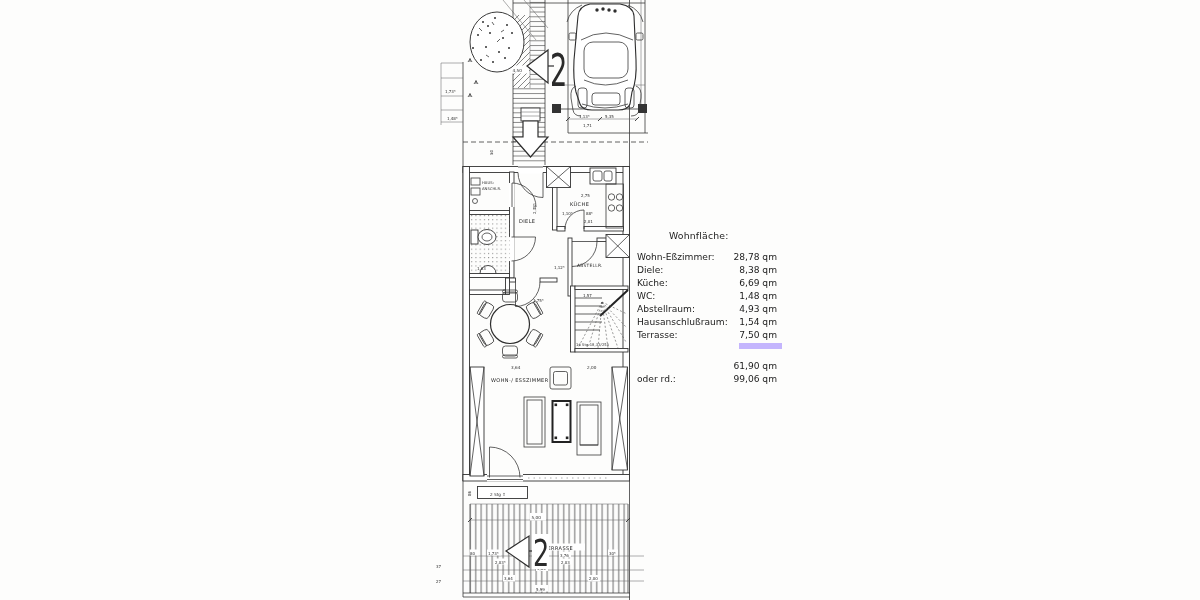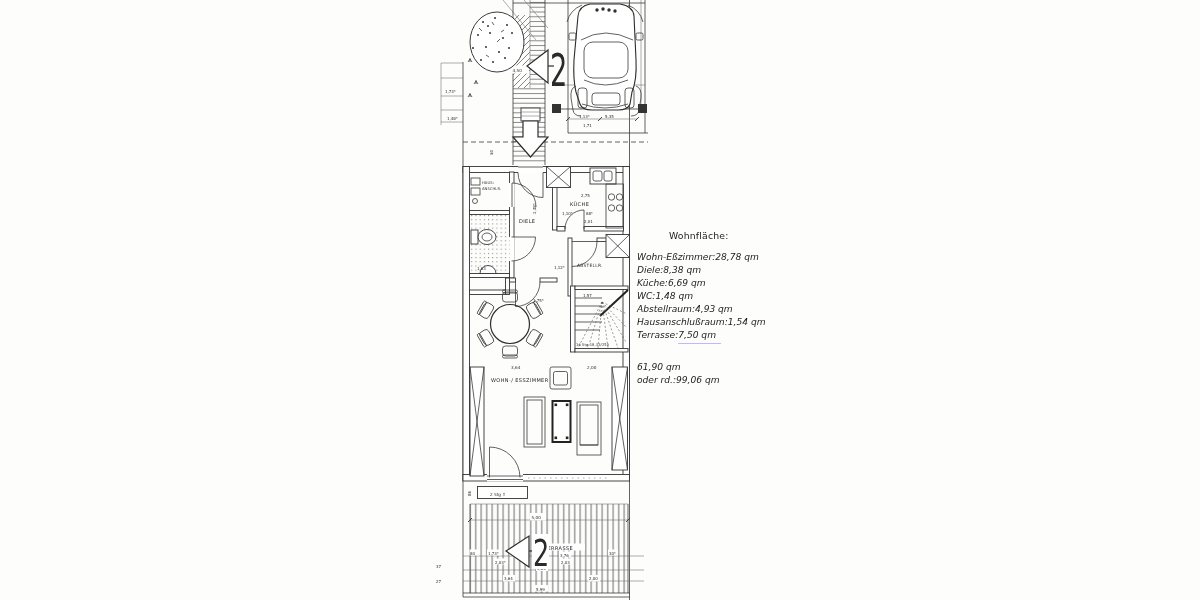--- a/index.html
+++ b/index.html
@@ -19,25 +19,25 @@
   .tick{stroke:#333;stroke-width:.9;}
   svg text{font-family:"DejaVu Sans",sans-serif;fill:#2b2b2b;}
   .d{font-size:4.2px;}
   .d5{font-size:4px;}
   .rl{font-size:5px;letter-spacing:.08em;fill:#242424;}
   .rs{font-size:3.7px;letter-spacing:.02em;}
   .big2{font-size:44px;fill:#2a2a2a;}
   
   #area-table{position:absolute;left:637px;top:230px;width:140px;color:#1c1c1c;}
   #area-table .hd{font-size:9.3px;margin-bottom:10px;letter-spacing:.02em;margin-left:32px;}
-  #area-table .row{display:flex;font-size:9.1px;line-height:13px;font-style:italic;}
+  #area-table .row{display:flex;justify-content:space-between;font-size:9.1px;line-height:13px;}
   #area-table .val{text-align:right;}
-  #area-table .row.u .val{border-bottom:1px solid #c4b5fd;padding-right:5px;margin-right:-5px;padding-bottom:1px;}
+  #area-table .row.u .val{border-bottom:6px solid #c4b5fd;padding-right:5px;margin-right:-5px;padding-bottom:1px;}
   #area-table .gap{height:9px;}
-  #area-table .row.total{margin-top:8px;}
+  #area-table .row.total{margin-top:2px;}
 </style>
 </head>
 <body>
 <div id="stage">
 
 <svg id="plan-svg" viewBox="430 0 240 600">
   <defs>
     <pattern id="pvert" width="5.5" height="10" patternUnits="userSpaceOnUse">
       <path d="M2.7,0 V10" stroke="#4a4a4a" stroke-width=".85"></path>
     </pattern>

